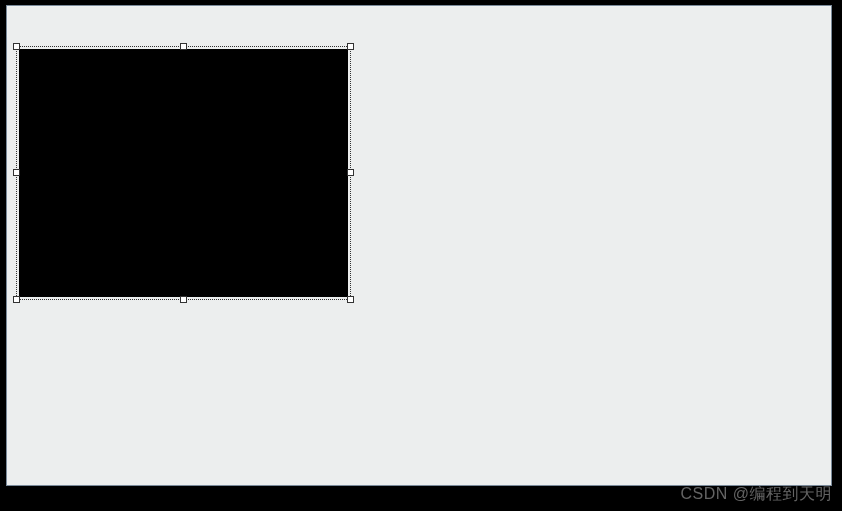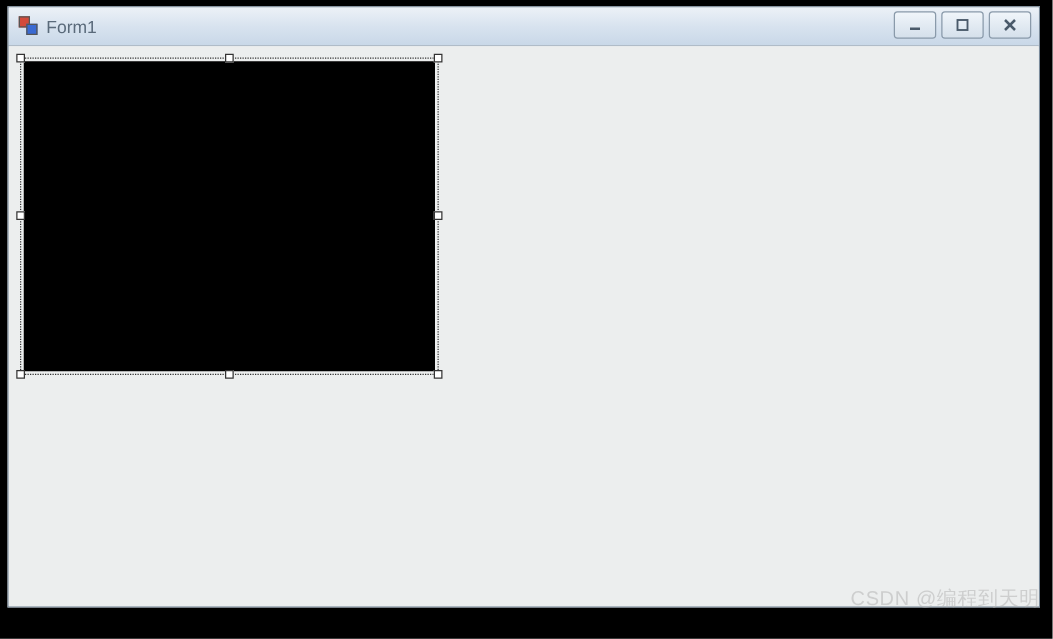--- a/index.html
+++ b/index.html
@@ -120,56 +120,31 @@
       display: flex;
       align-items: center;
       justify-content: center;
       font-family: "SimSun", serif;
       font-size: 14px;
       color: #222;
     }
     .watermark {
       position: absolute;
       right: 10px;
-      bottom: 21px;
+      bottom: 6px;
       color: rgba(180,180,180,0.55);
       font-size: 16px;
       font-family: "Microsoft YaHei", sans-serif;
       letter-spacing: 0.5px;
     }
   </style>
 </head>
 <body>
 
 <div class="window">
-  <div class="titlebar">
-    <div class="app-icon">
-      <div class="sq red"></div>
-      <div class="sq blue"></div>
-    </div>
-    <div class="title-text">Form1</div>
-    <div class="window-controls">
-      <div class="wc-btn">
-        <svg width="12" height="12" viewBox="0 0 12 12">
-            <line x1="2" y1="9" x2="10" y2="9" stroke="#4a5a6a" stroke-width="2"></line>
-          </svg>
-      </div>
-      <div class="wc-btn">
-        <svg width="12" height="12" viewBox="0 0 12 12">
-            <rect x="2" y="2" width="8" height="8" fill="none" stroke="#4a5a6a" stroke-width="1.5"></rect>
-          </svg>
-      </div>
-      <div class="wc-btn">
-        <svg width="12" height="12" viewBox="0 0 12 12">
-            <line x1="2" y1="2" x2="10" y2="10" stroke="#4a5a6a" stroke-width="2"></line>
-            <line x1="10" y1="2" x2="2" y2="10" stroke="#4a5a6a" stroke-width="2"></line>
-          </svg>
-      </div>
-    </div>
-  </div>
   <div class="client-area">
     <div class="panel-select">
       <div class="panel-black"></div>
       <div class="handle h-tl"></div>
       <div class="handle h-tc"></div>
       <div class="handle h-tr"></div>
       <div class="handle h-ml"></div>
       <div class="handle h-mr"></div>
       <div class="handle h-bl"></div>
       <div class="handle h-bc"></div>

